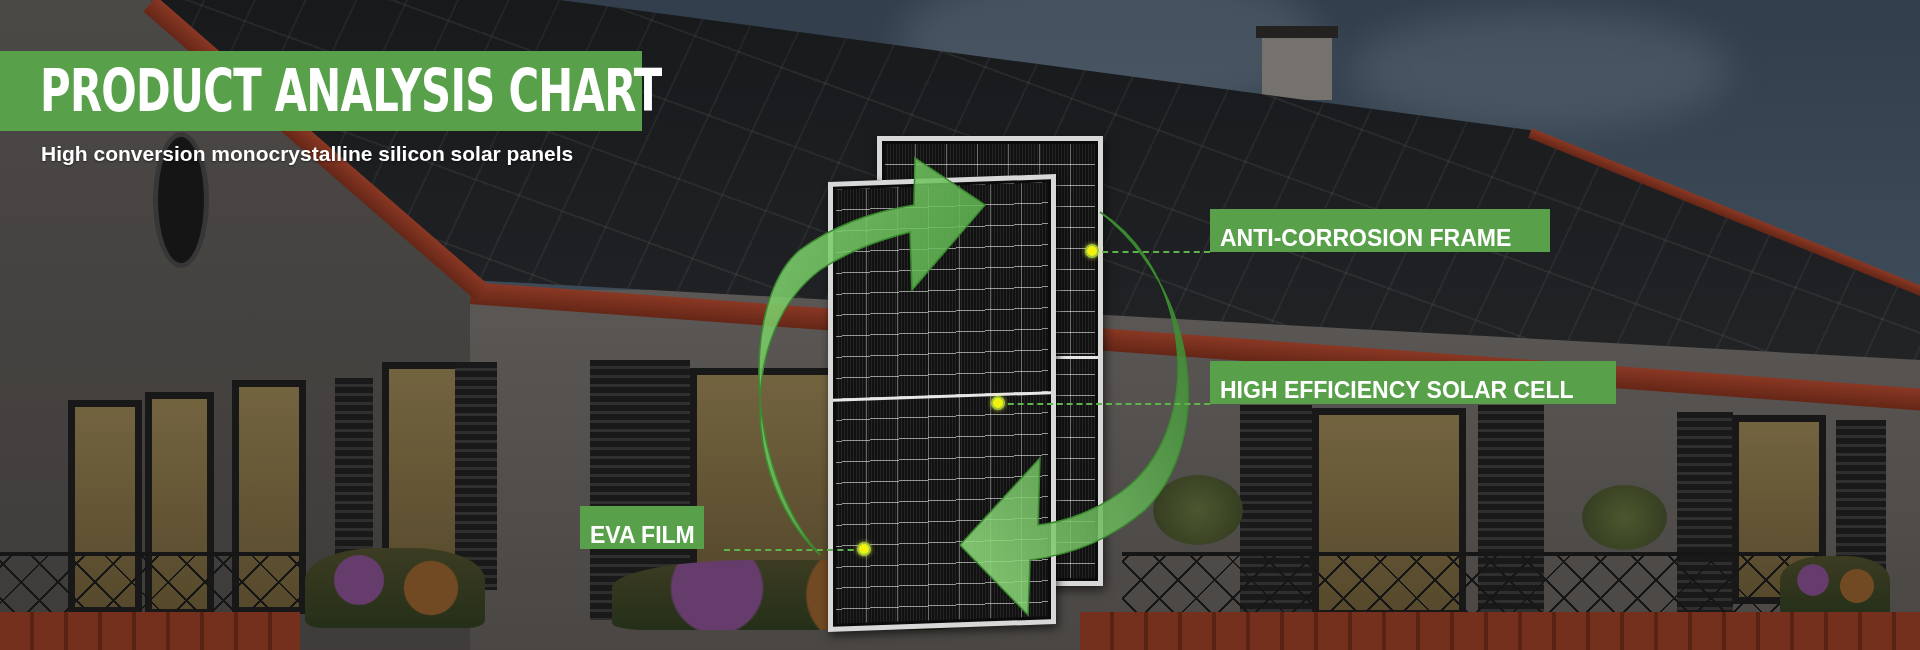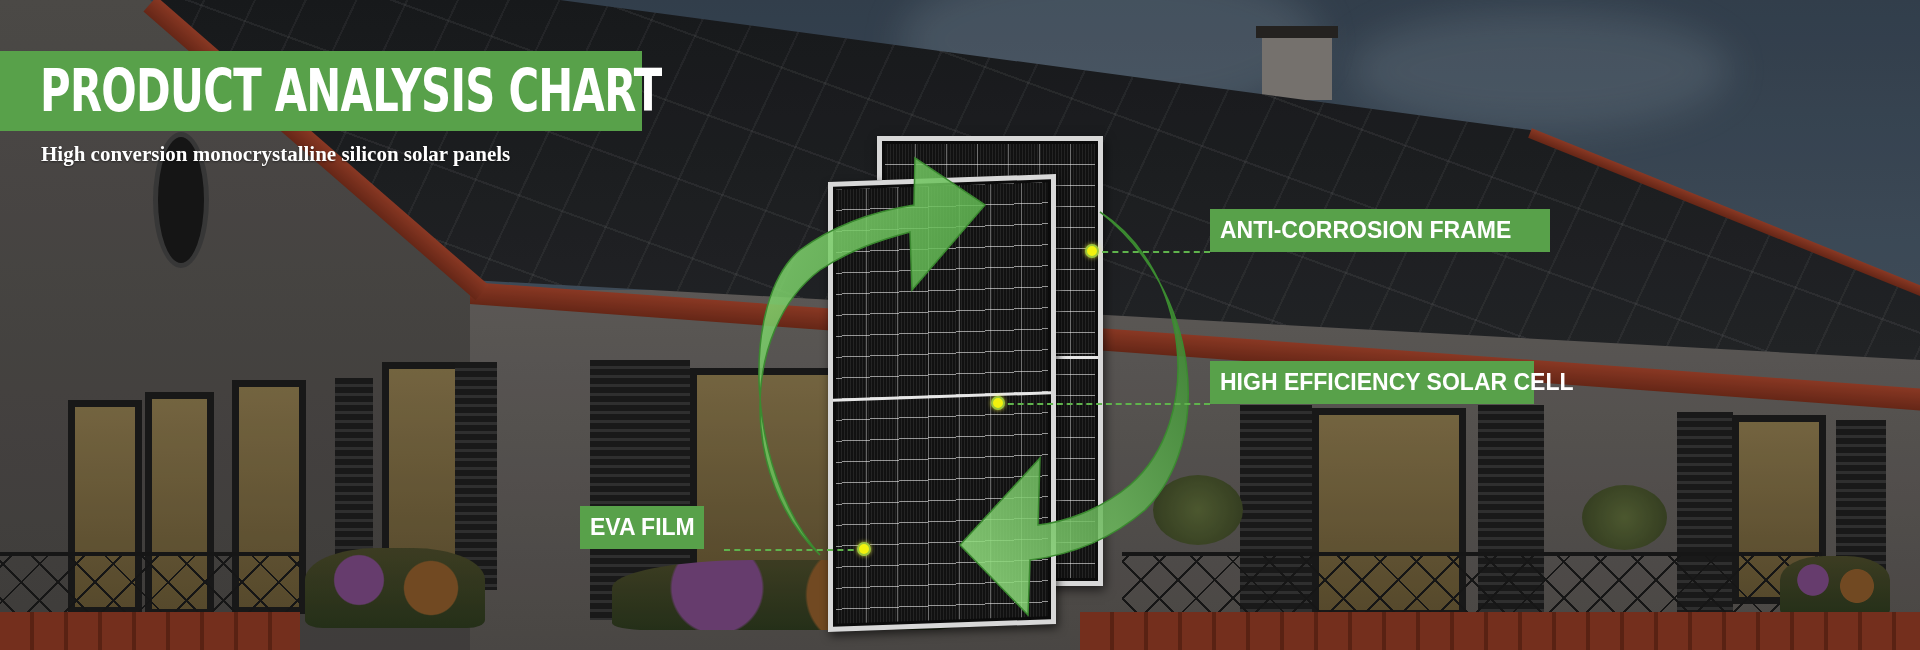--- a/index.html
+++ b/index.html
@@ -55,25 +55,25 @@
 
   
   .arrows { position:absolute; left:0; top:0; width:1920px; height:650px; pointer-events:none; }
 
   
   .title-bar { position:absolute; left:0; top:51px; width:642px; height:80px; background:#58a14a; }
   .title-text { position:absolute; left:40px; top:51px; height:80px; line-height:80px;
                 color:#fff; font-family:"DejaVu Sans", sans-serif; font-weight:bold; font-size:58px;
                 transform:scaleX(0.72); transform-origin:left center; white-space:nowrap; letter-spacing:-1px; }
   .subtitle { position:absolute; left:41px; top:142px; color:#fff; font-weight:bold; font-size:21px;
-              white-space:nowrap; text-shadow:0 1px 2px rgba(0,0,0,0.5);font-family:Liberation Serif, serif; }
+              white-space:nowrap; text-shadow:0 1px 2px rgba(0,0,0,0.5); }
 
   
   .label { position:absolute; background:#58a14a; color:#fff; font-weight:bold; font-size:23px;
-           height:43px; line-height:43px; padding:0 10px; box-sizing:border-box; white-space:nowrap; }
+           height:43px; line-height:43px; padding:8px 10px; box-sizing:border-box; white-space:nowrap; }
   .leader { position:absolute; height:0; border-top:2px dashed #5fb34c; }
   .dot { position:absolute; width:14px; height:14px; border-radius:50%; background:#f2f20e;
          border:2px solid #9ac43c; box-sizing:border-box; transform:translate(-50%,-50%);
          box-shadow:0 0 4px rgba(240,240,60,0.8); }
 </style>
 </head>
 <body>
 
 <div class="scene">
   <div class="sky"></div>
@@ -155,17 +155,17 @@
 <div class="title-bar"></div>
 <div class="title-text">PRODUCT ANALYSIS CHART</div>
 <div class="subtitle">High conversion monocrystalline silicon solar panels</div>
 
 <div class="leader" style="left:1092px;top:251px;width:118px;"></div>
 <div class="dot" style="left:1092px;top:251px;"></div>
 <div class="label" style="left:1210px;top:209px;width:340px;">ANTI-CORROSION FRAME</div>
 
 <div class="leader" style="left:998px;top:403px;width:212px;"></div>
 <div class="dot" style="left:998px;top:403px;"></div>
-<div class="label" style="left:1210px;top:361px;width:324px;">HIGH EFFICIENCY SOLAR CELL</div>
+<div class="label" style="left:1210px;top:361px;width:406px;">HIGH EFFICIENCY SOLAR CELL</div>
 
 <div class="leader" style="left:724px;top:549px;width:140px;"></div>
 <div class="dot" style="left:864px;top:549px;"></div>
 <div class="label" style="left:580px;top:506px;width:124px;">EVA FILM</div>
 
 </body></html>

